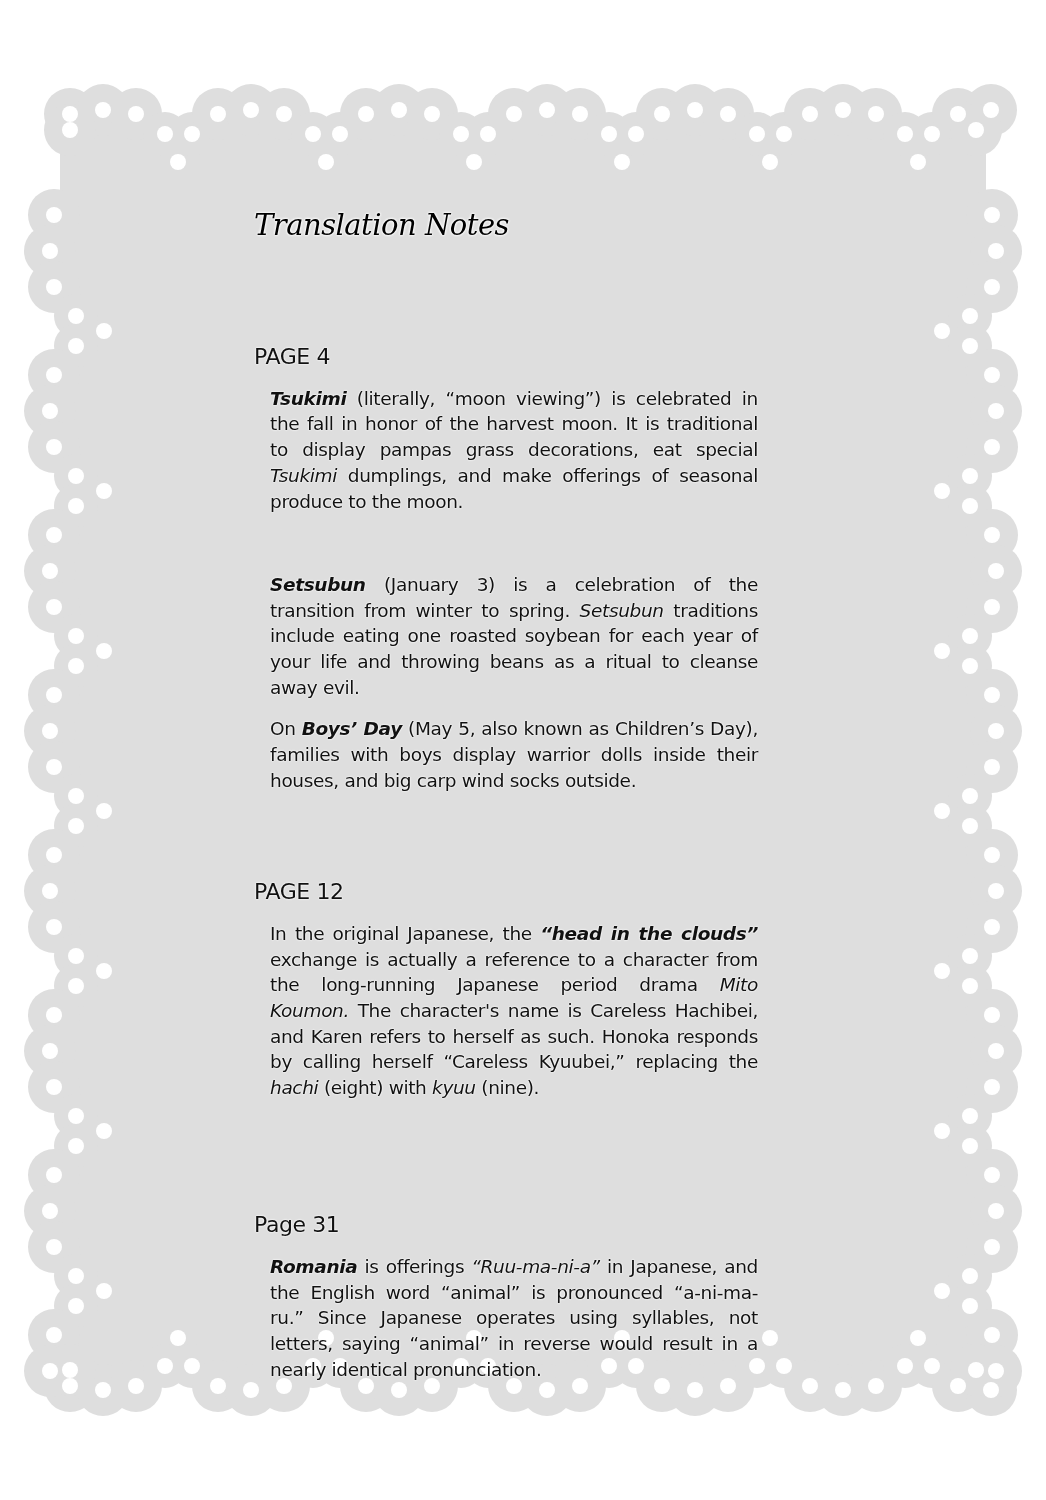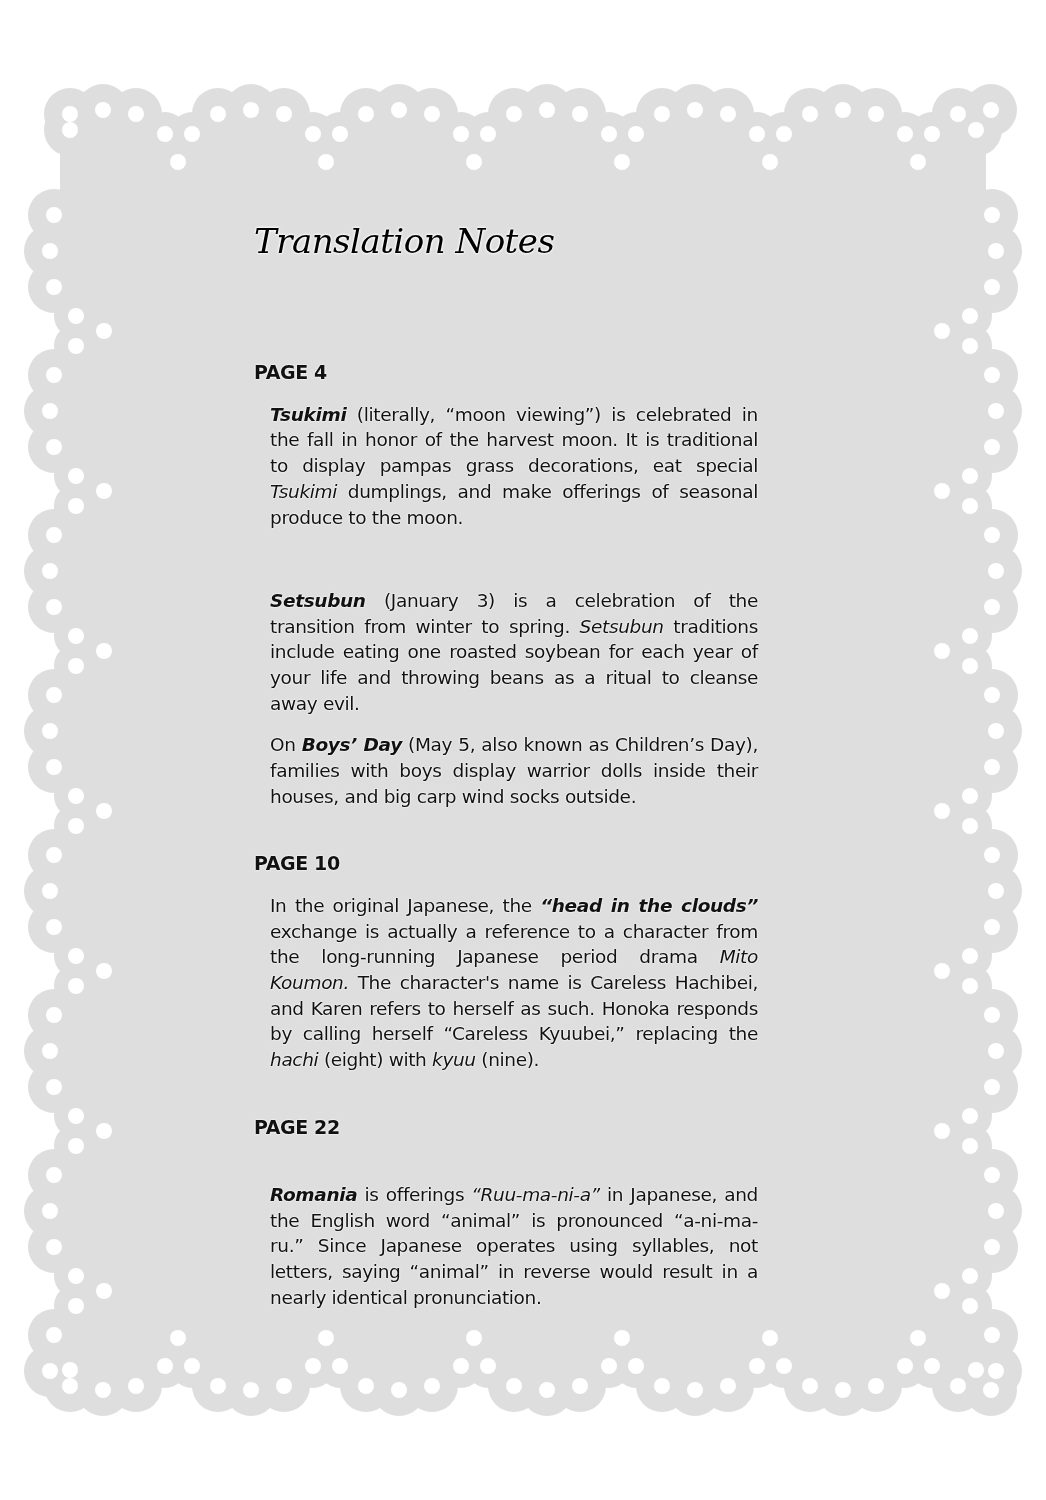--- a/index.html
+++ b/index.html
@@ -5,29 +5,30 @@
   html, body { margin: 0; padding: 0; background: #ffffff; }
   body { width: 1046px; height: 1500px; position: relative; overflow: hidden; }
   #lace { position: absolute; left: 0; top: 0; width: 1046px; height: 1500px; }
   .content {
     position: absolute; left: 254px; top: 200px; width: 520px;
     font-family: "DejaVu Sans", "Liberation Sans", sans-serif;
     color: #111;
   }
   .title {
     font-family: "DejaVu Serif", "Liberation Serif", serif;
-    font-style: italic; font-size: 34px; letter-spacing: -0.5px;
-    margin: 16px 0 94px 0; color: #000;
+    font-style: italic; font-size: 29px; letter-spacing: -0.5px;
+    margin: 0 0 94px 0; color: #000;
     text-shadow: 0 0 3px #fff, 0 0 3px #fff, 0 0 2px #fff;
     height: 50px; line-height: 50px;
   }
   .note { margin: 0; }
   .heading {
-    font-weight: bold; font-size: 19px; line-height: 25.7px; letter-spacing: -0.4px;
+    font-weight: normal; font-size: 22px; line-height: 25.7px; letter-spacing: -0.4px;
     text-shadow: 0 0 2px #fff, 0 0 2px #fff;
+    margin-top: 44px;
   }
   .para {
     font-size: 18.5px; line-height: 25.7px; text-align: justify; letter-spacing: -0.35px;
     text-shadow: 0 0 2px #fff, 0 0 2px #fff; margin: 16px;
   }
   .gap { height: 25.7px; }
   .b { font-weight: bold; font-style: italic; }
   .i { font-style: italic; }
   .bi { font-weight: bold; font-style: italic; }
 </style>
@@ -353,25 +354,25 @@
   <div id="notes">
       <div class="note">
         <div class="heading">PAGE 4</div>
         <p class="para"><span class="bi">Tsukimi</span><span> (literally, “moon viewing”) is celebrated in the fall in honor of the harvest moon. It is traditional to display pampas grass decorations, eat special </span><span class="i">Tsukimi</span><span> dumplings, and make offerings of seasonal produce to the moon.</span></p>
         <div class="gap"></div>
         <p class="para"><span class="bi">Setsubun</span><span> (January 3) is a celebration of the transition from winter to spring. </span><span class="i">Setsubun</span><span> traditions include eating one roasted soybean for each year of your life and throwing beans as a ritual to cleanse away evil.</span></p>
         <p class="para"><span>On </span><span class="b">Boys’ Day</span><span> (May 5, also known as Children’s Day), families with boys display warrior dolls inside their houses, and big carp wind socks outside.</span></p>
       </div>
       <div class="gap"></div>
       <div class="note">
-        <div class="heading">PAGE 10</div>
+        <div class="heading">PAGE 12</div>
         <p class="para"><span>In the original Japanese, the </span><span class="b">“head in the clouds”</span><span> exchange is actually a reference to a character from the long-running Japanese period drama </span><span class="i">Mito Koumon.</span><span> The character's name is Careless Hachibei, and Karen refers to herself as such. Honoka responds by calling herself “Careless Kyuubei,” replacing the </span><span class="i">hachi</span><span> (eight) with </span><span class="i">kyuu</span><span> (nine).</span></p>
       </div>
       <div class="gap"></div>
       <div class="note">
-        <div class="heading">PAGE 22</div>
       </div>
       <div class="gap"></div>
       <div class="note">
+        <div class="heading">Page 31</div>
         <p class="para"><span class="b">Romania</span><span> is offerings </span><span class="i">“Ruu-ma-ni-a”</span><span> in Japanese, and the English word “animal” is pronounced “a-ni-ma-ru.” Since Japanese operates using syllables, not letters, saying “animal” in reverse would result in a nearly identical pronunciation.</span></p>
       </div>
     </div>
 </div>
 
 </body></html>

